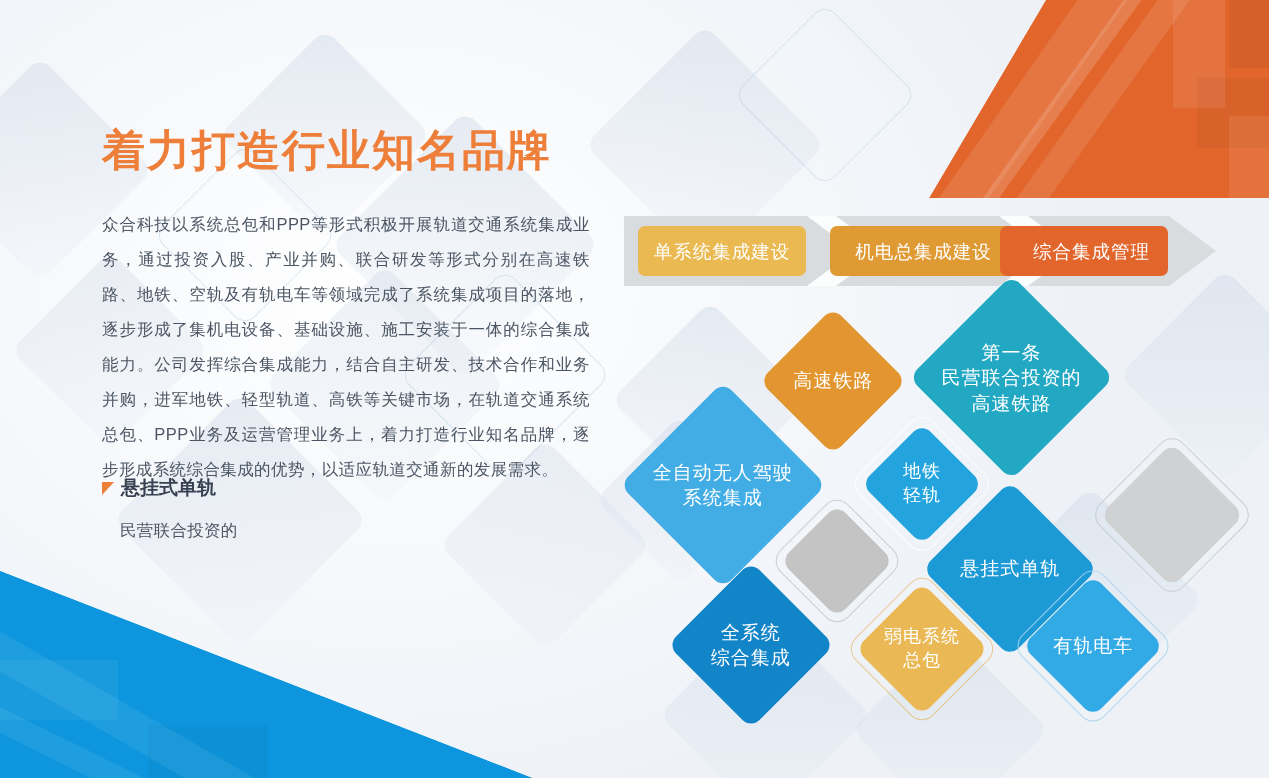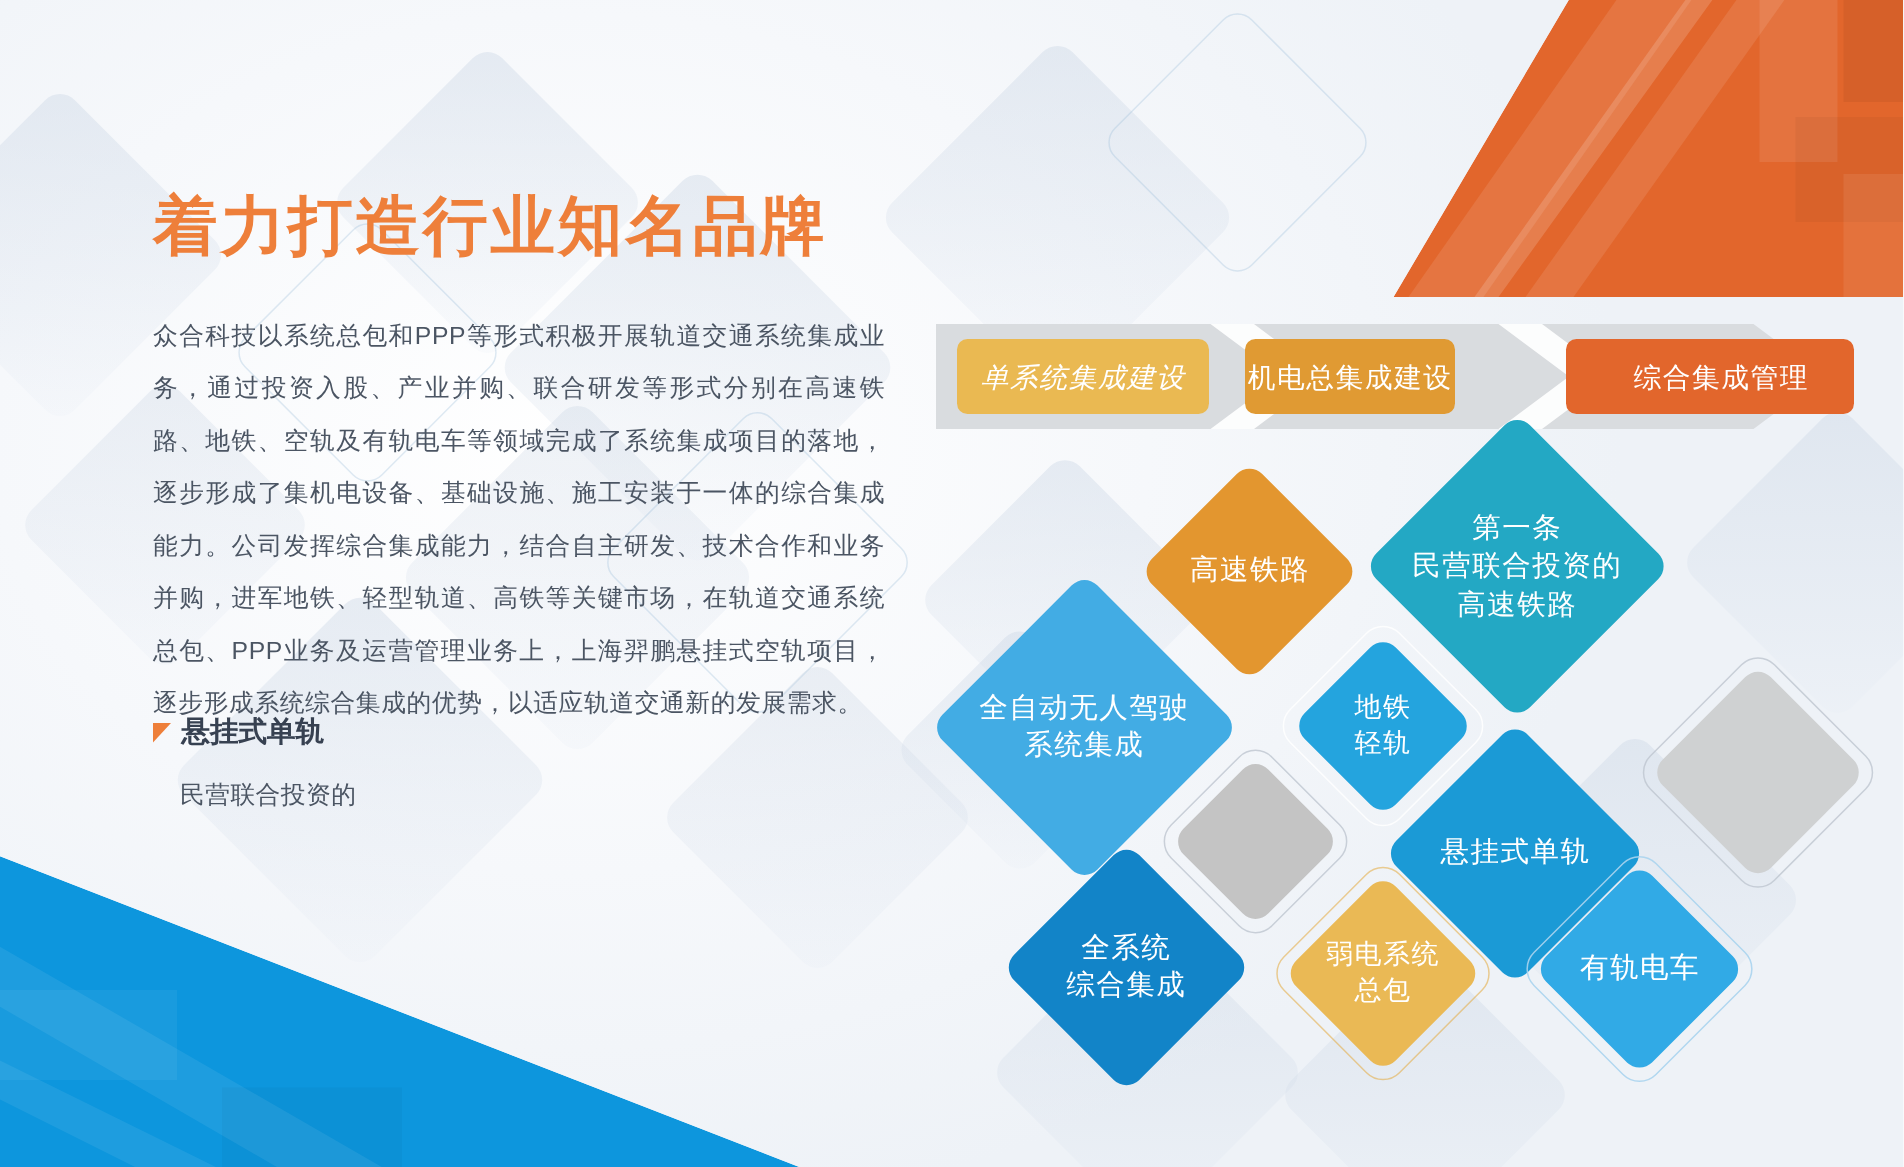--- a/index.html
+++ b/index.html
@@ -136,44 +136,44 @@
     <g clip-path="url(#clipBL)">
       <polygon points="0,60 540,270 0,270" fill="#0d96dd"></polygon>
       <polygon points="0,120 260,270 190,270 0,160" fill="#ffffff" opacity="0.07"></polygon>
       <polygon points="0,196 150,270 96,270 0,222" fill="#ffffff" opacity="0.07"></polygon>
       <rect x="0" y="150" width="120" height="60" fill="#ffffff" opacity="0.05"></rect>
       <rect x="150" y="215" width="120" height="60" fill="#000000" opacity="0.03"></rect>
     </g>
   </svg>
 
   <div class="title">着力打造行业知名品牌</div>
-  <div class="para">众合科技以系统总包和PPP等形式积极开展轨道交通系统集成业务，通过投资入股、产业并购、联合研发等形式分别在高速铁路、地铁、空轨及有轨电车等领域完成了系统集成项目的落地，逐步形成了集机电设备、基础设施、施工安装于一体的综合集成能力。公司发挥综合集成能力，结合自主研发、技术合作和业务并购，进军地铁、轻型轨道、高铁等关键市场，在轨道交通系统总包、PPP业务及运营管理业务上，上海羿鹏悬挂式空轨项目，逐步形成系统综合集成的优势，以适应轨道交通新的发展需求。</div>
+  <div class="para">众合科技以系统总包和PPP等形式积极开展轨道交通系统集成业务，通过投资入股、产业并购、联合研发等形式分别在高速铁路、地铁、空轨及有轨电车等领域完成了系统集成项目的落地，逐步形成了集机电设备、基础设施、施工安装于一体的综合集成能力。公司发挥综合集成能力，结合自主研发、技术合作和业务并购，进军地铁、轻型轨道、高铁等关键市场，在轨道交通系统总包、PPP业务及运营管理业务上，着力打造行业知名品牌，逐步形成系统综合集成的优势，以适应轨道交通新的发展需求。</div>
 
   <div class="sub-head">
     <span class="flag"></span>
     <span>悬挂式单轨</span>
   </div>
 
   <div class="bullets">
     <div>民营联合投资的</div>
   </div>
 
   <div class="band">
     <svg width="592" height="70" viewBox="0 0 592 70" style="position:absolute;left:0;top:0;">
       <polygon points="0,0 545,0 592,35 545,70 0,70 0,0" fill="#d9dcdf"></polygon>
       <polygon points="183,0 212,0 259,35 212,70 183,70 230,35" fill="#ffffff" opacity="0.92"></polygon>
       <polygon points="375,0 404,0 451,35 404,70 375,70 422,35" fill="#ffffff" opacity="0.92"></polygon>
     </svg>
-    <div class="chip" style="left:14px;width:168px;background:#eab952;font-style:italic;">
+    <div class="chip" style="left:14px;width:168px;background:#eab952;">
       <span>单系统集成建设</span>
     </div>
-    <div class="chip" style="left:206px;width:140px;background:#e09a33;">
+    <div class="chip" style="left:206px;width:187px;background:#e09a33;">
       <span>机电总集成建设</span>
     </div>
-    <div class="chip" style="left:420px;width:192px;background:#e2662c;padding-left:15px;">
+    <div class="chip" style="left:376px;width:168px;background:#e2662c;padding-left:15px;">
       <span>综合集成管理</span>
     </div>
   </div>
 
   <div class="ring grey" style="left:789px;top:513px;width:96px;height:96px;"></div>
   <div class="dia" style="left:797px;top:521px;width:80px;height:80px;background:#c4c4c4;"></div>
 
   <div class="ring grey" style="left:1113px;top:456px;width:118px;height:118px;"></div>
   <div class="dia" style="left:1121px;top:464px;width:102px;height:102px;background:#cfd1d2;"></div>
 

